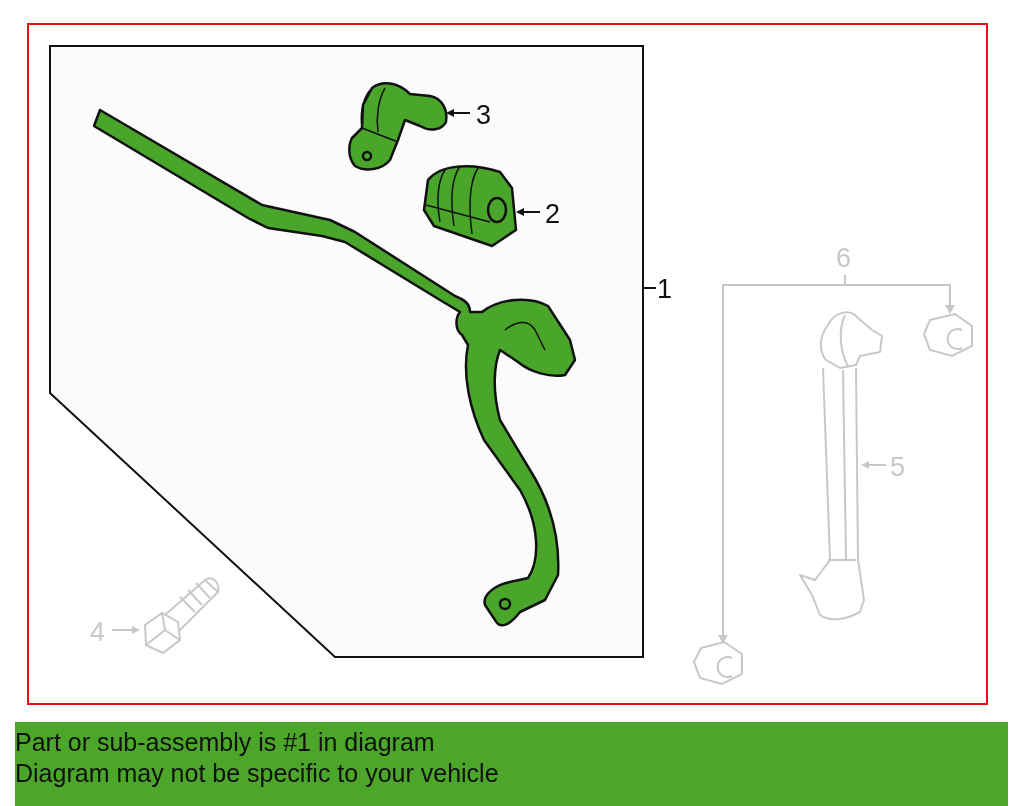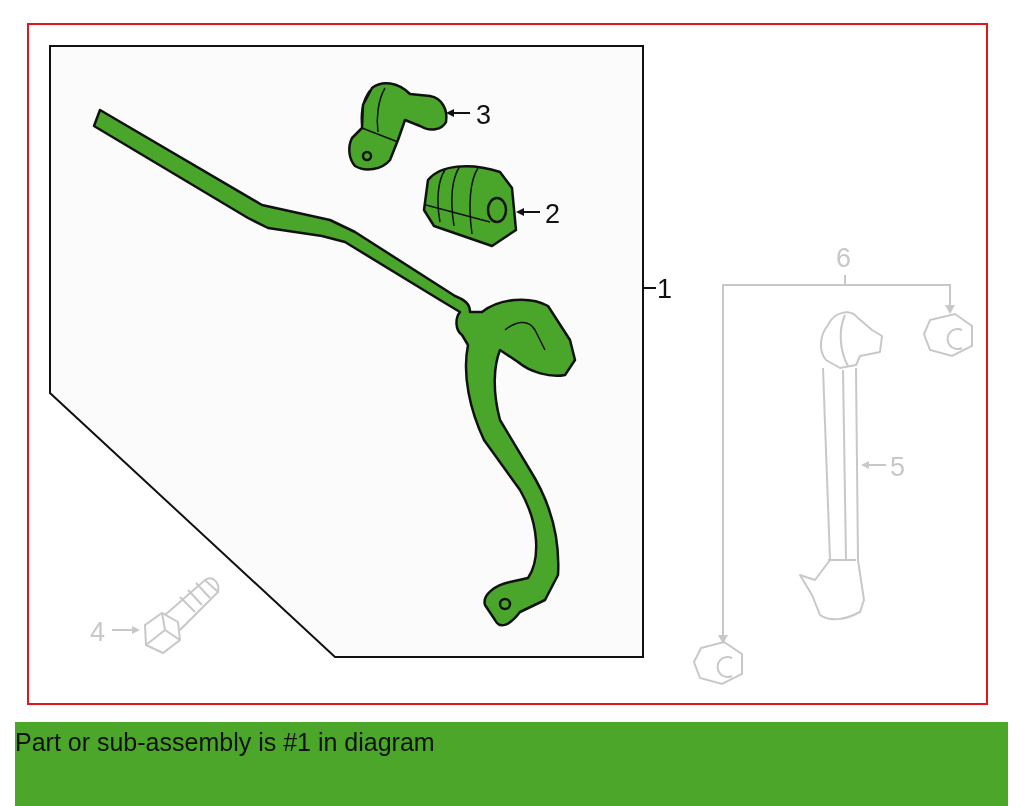--- a/index.html
+++ b/index.html
@@ -107,13 +107,14 @@
   </g>
   <g>
     <line x1="864" y1="465" x2="886" y2="465" stroke="#c8c8c8" stroke-width="2"></line>
     <polygon points="861,465 869,461 869,469" fill="#c8c8c8"></polygon>
     <text class="callout-text" x="890" y="476" fill="#c8c8c8">5</text>
   </g>
 </svg>
 
 <div id="banner">
   <div>Part or sub-assembly is #1 in diagram</div>
+  <div>Diagram may not be specific to your vehicle</div>
 </div>
 
 </body></html>

